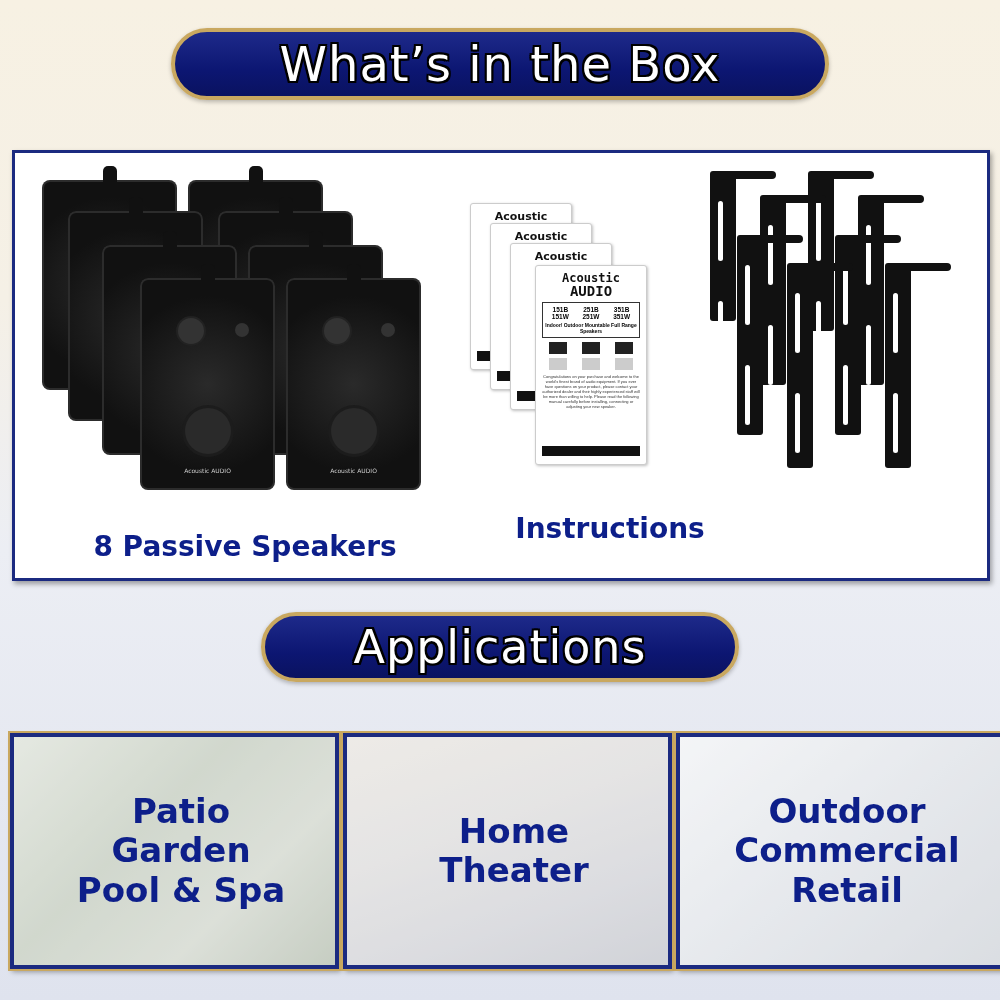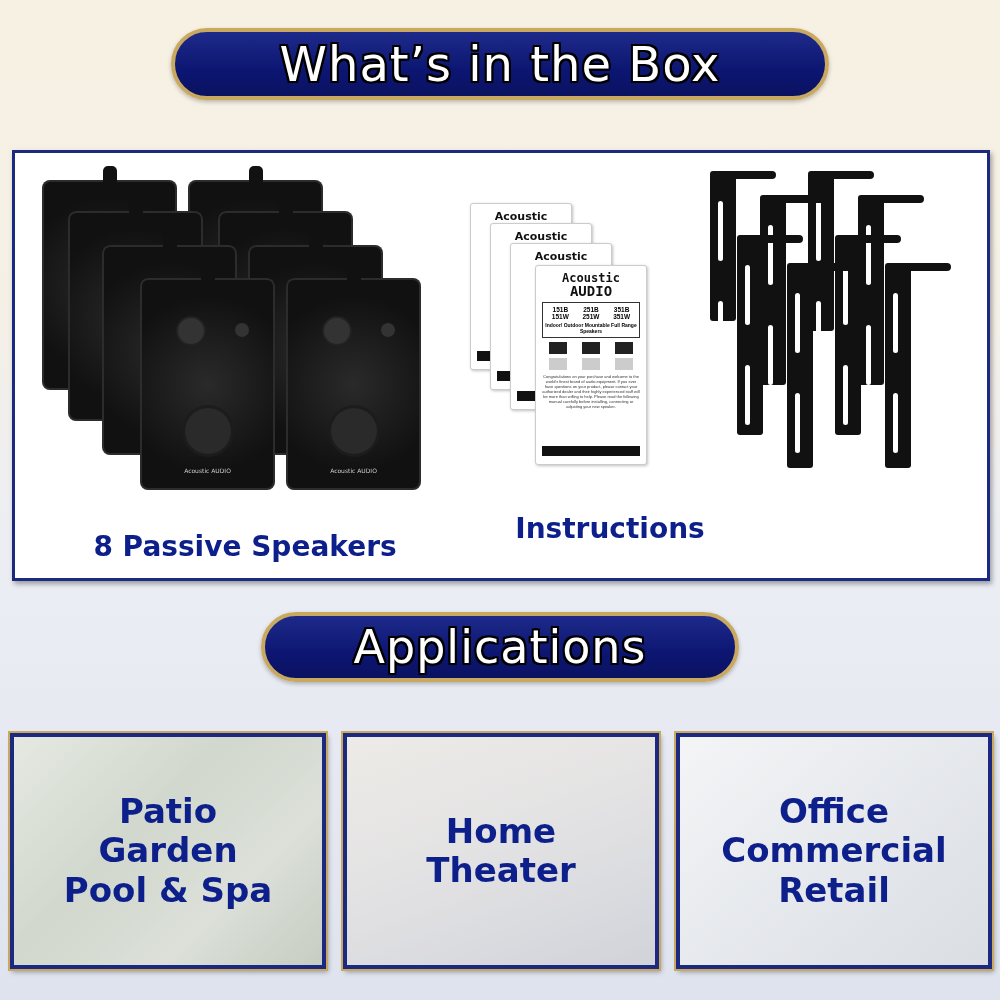--- a/index.html
+++ b/index.html
@@ -40,21 +40,21 @@
   .front .thumbs{display:flex;justify-content:space-around;margin:4px 6px;}
   .front .thumbs i{display:block;width:18px;height:12px;background:#222;}
   .front .thumbs2 i{background:#ccc;}
   .front .para{font-size:4px;line-height:5px;margin:3px 6px;color:#333;text-align:center;}
   
   .brk{position:absolute;width:26px;height:250px;background:#111;border-radius:3px;}
   .brk::before{content:"";position:absolute;top:0;left:18px;width:48px;height:8px;background:#111;border-radius:0 4px 4px 0;}
   .brk::after{content:"";position:absolute;left:8px;top:30px;width:5px;height:60px;background:#fff;border-radius:3px;box-shadow:0 100px 0 #fff;}
   
   .app{position:absolute;top:733px;width:308px;height:228px;border:4px solid #1b2a80;outline:2px solid #c9a860;
-    box-shadow:2px 3px 5px rgba(0,0,0,.35);display:flex;align-items:center;justify-content:center;}
+    box-shadow:2px 3px 5px rgba(0,0,0,.35);display:flex;align-items:center;justify-content:center;padding-left:13px;}
   .app .label{position:static;font-size:34px;}
   #app1{left:10px;background:linear-gradient(135deg,#d7ddd2 0%,#b9c3b3 40%,#c9cfc4 70%,#a8b3a2 100%);}
   #app2{left:343px;background:linear-gradient(160deg,#e4e0da 0%,#d7d6d6 40%,#c9cad0 70%,#b9bcc4 100%);}
   #app3{left:676px;background:linear-gradient(140deg,#eef0f3 0%,#d9dde3 50%,#c7ccd3 100%);}
   .app .haze{position:absolute;inset:0;background:rgba(255,255,255,.35);}
   .app .label{position:relative;}
 </style>
 </head>
 <body>
 
@@ -158,17 +158,17 @@
 <div class="app" id="app2">
   <div class="haze"></div>
   <div class="label">
     <div>Home</div>
     <div>Theater</div>
   </div>
 </div>
 <div class="app" id="app3">
   <div class="haze"></div>
   <div class="label">
-    <div>Office</div>
+    <div>Outdoor</div>
     <div>Commercial</div>
     <div>Retail</div>
   </div>
 </div>
 
 </body></html>

